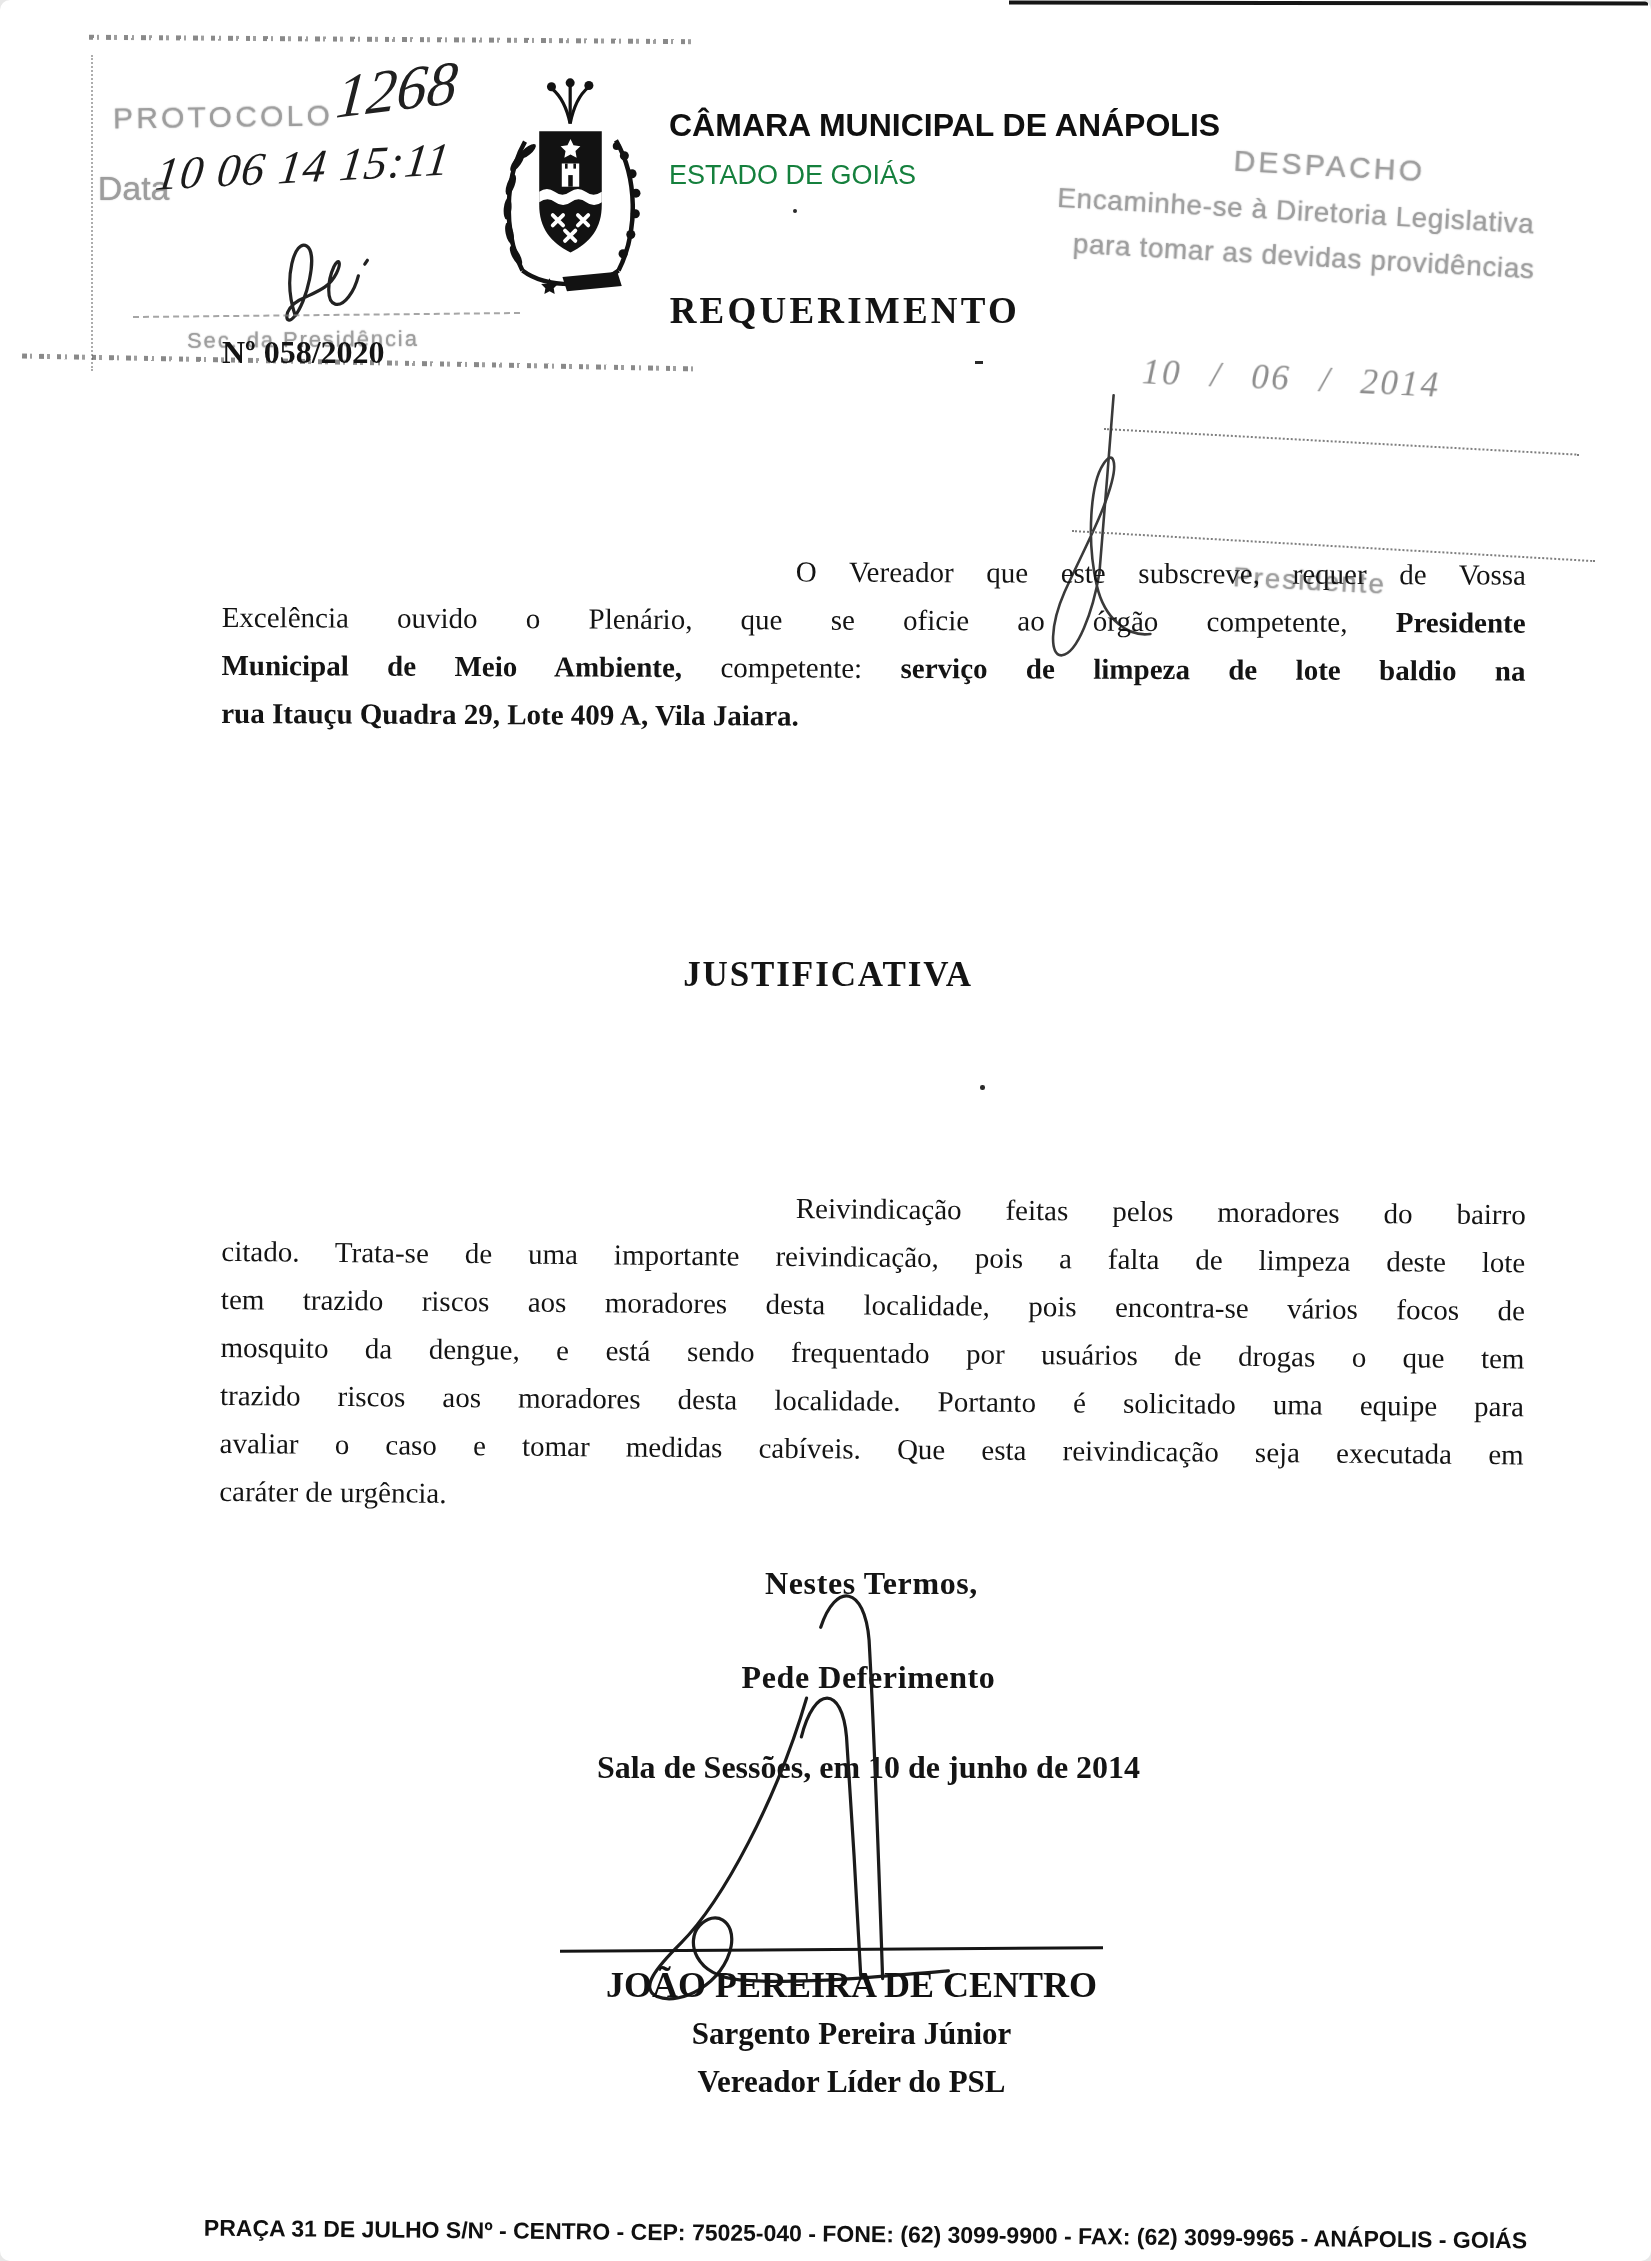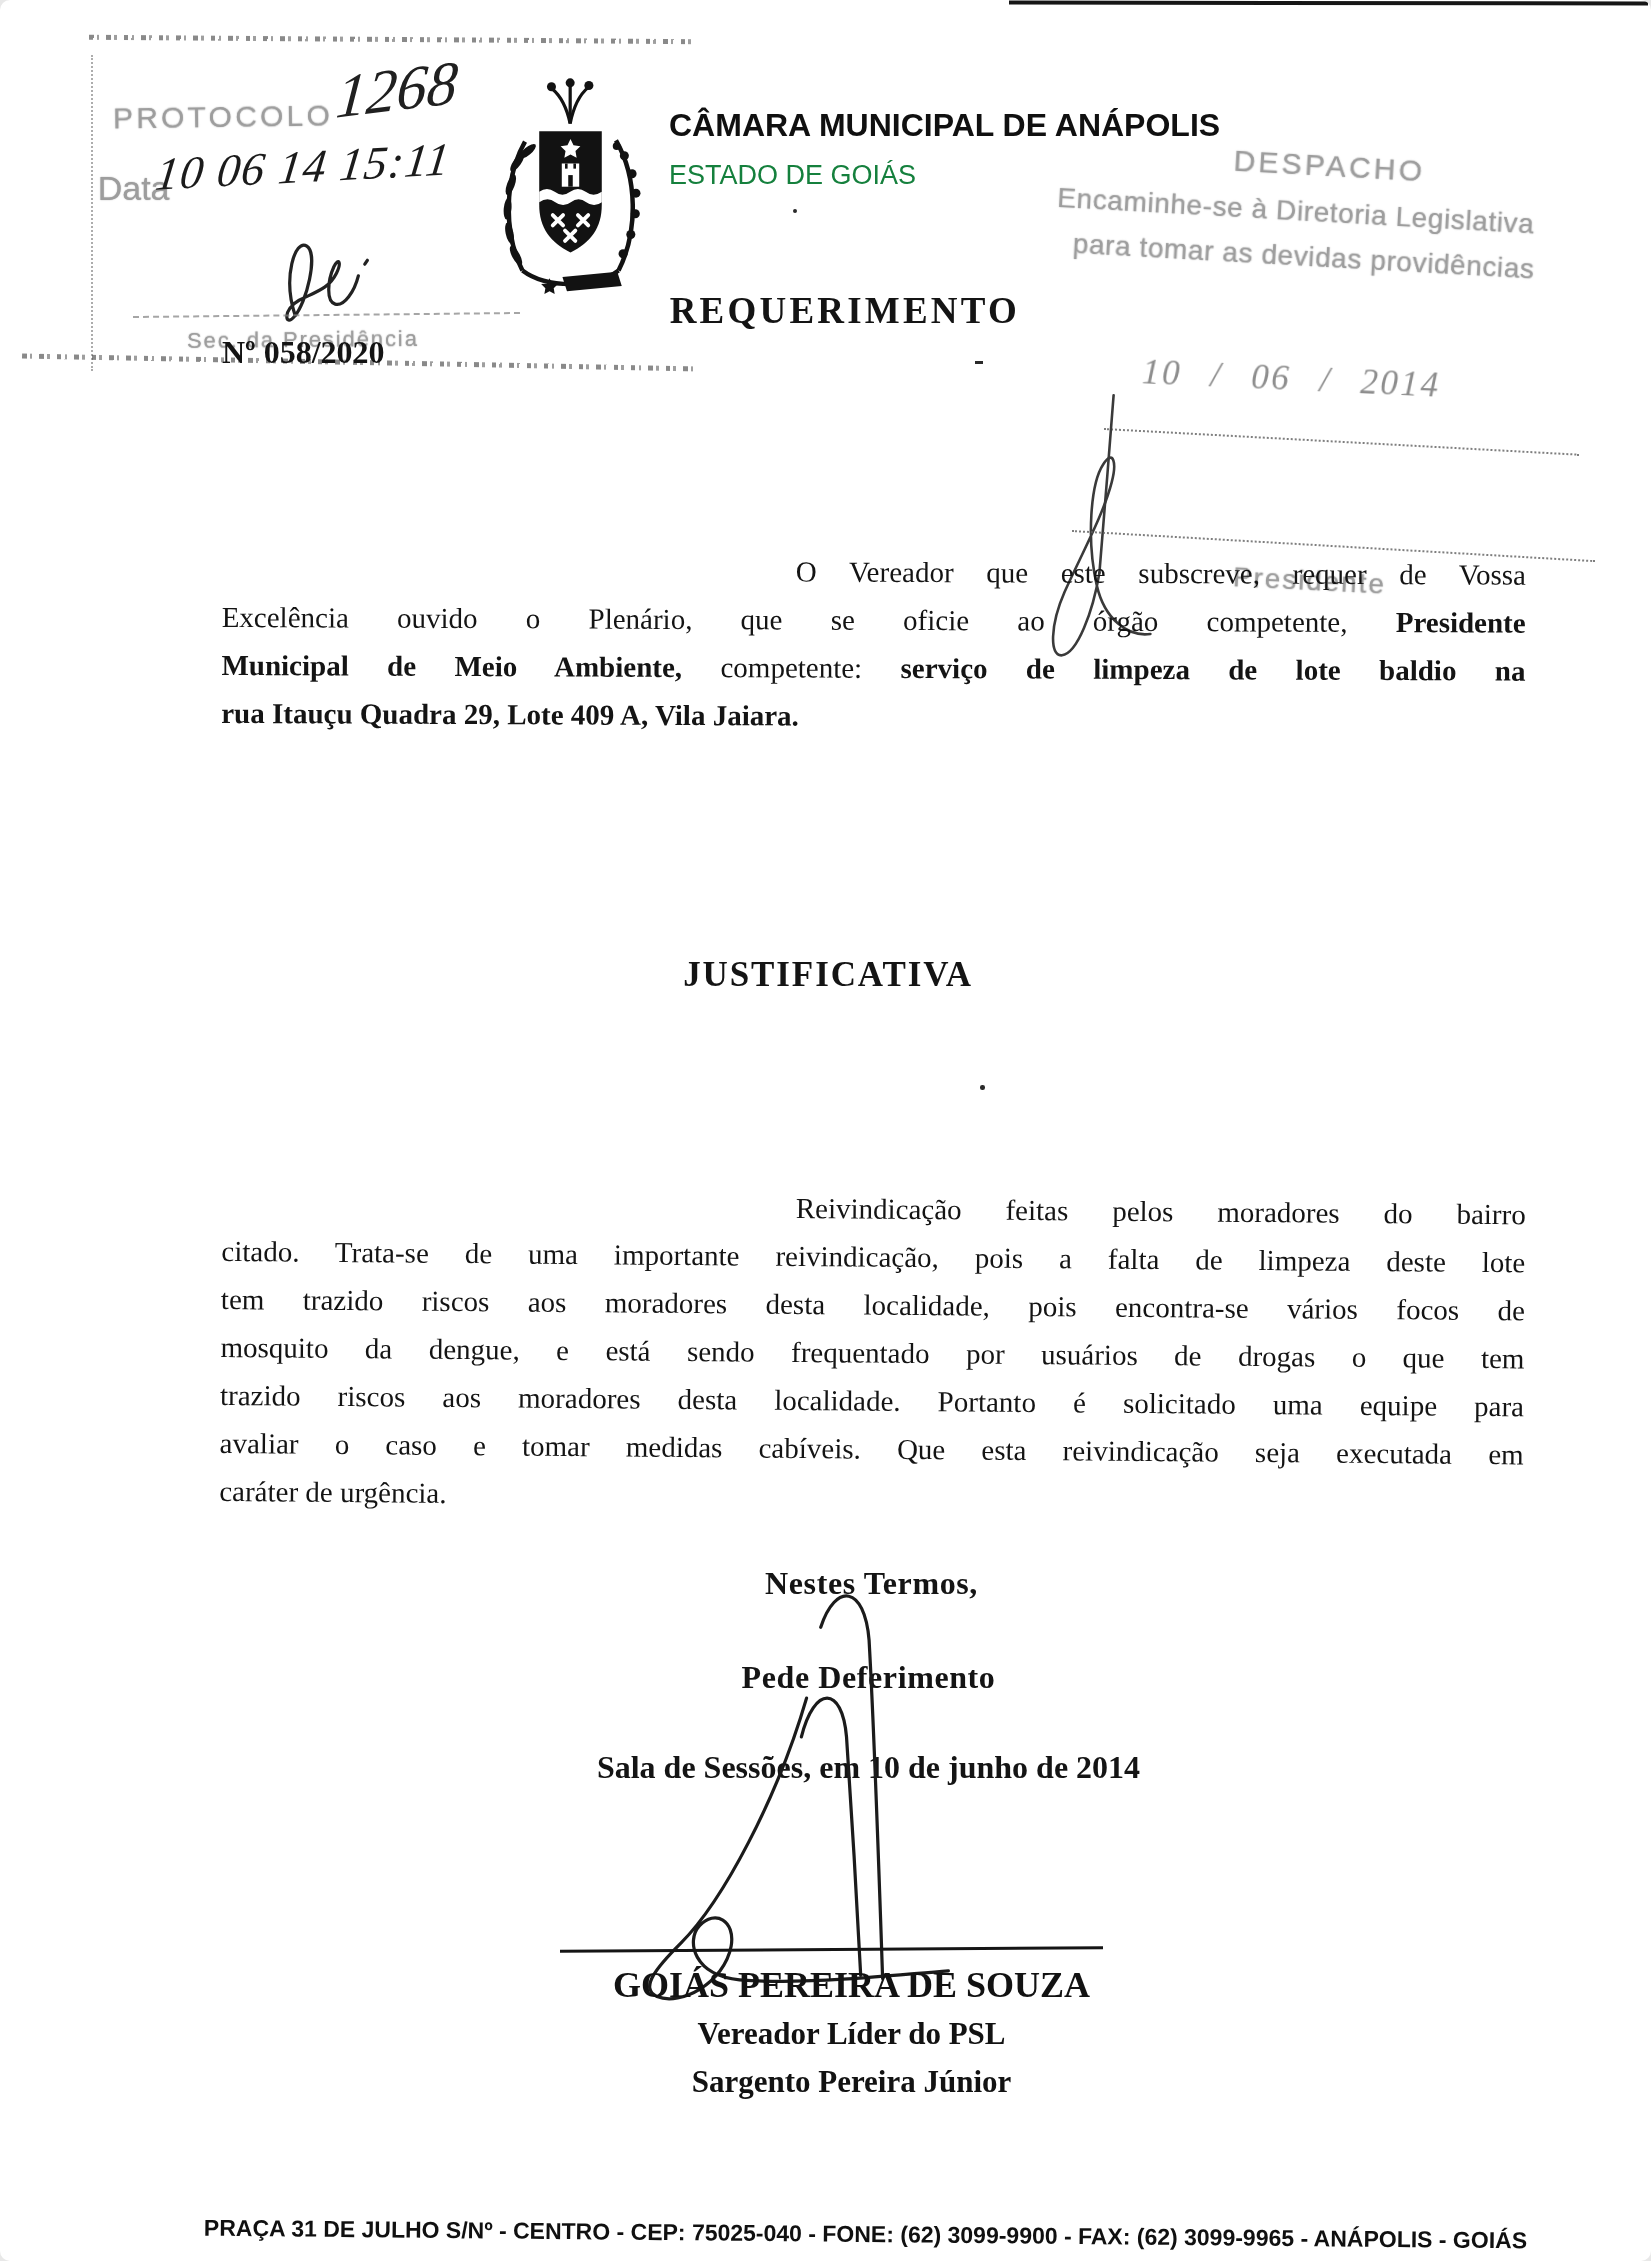--- a/index.html
+++ b/index.html
@@ -156,21 +156,21 @@
   <svg class="abs" style="left:613px;top:1566px;" width="400" height="477" viewBox="0 0 620 740">
     <g stroke="#1b1b1b" stroke-width="5" fill="none" stroke-linecap="round">
       <path d="M322 95 C 345 25 390 30 397 115 C 404 240 412 460 418 640"></path>
       <path d="M292 265 C 312 185 355 185 362 265 C 370 380 378 520 384 635"></path>
       <path d="M300 205 C 255 360 170 520 105 585 C 68 622 40 655 68 668 C 105 683 172 647 183 590 C 190 550 158 532 134 558 C 112 582 126 636 196 642 C 300 650 420 636 520 628"></path>
     </g>
   </svg>
 
   <div class="abs" style="left:560px;top:1948px;width:543px;height:2.6px;background:#151515;transform:rotate(-.35deg);"></div>
   <div class="abs serif bold" style="left:503px;top:1961px;width:697px;text-align:center;color:#121212;">
-    <div style="font-size:36px;line-height:49px;">GOIÁS PEREIRA DE SOUZA</div>
+    <div style="font-size:36px;line-height:49px;">JOÃO PEREIRA DE CENTRO</div>
+    <div style="font-size:31px;line-height:48px;">Sargento Pereira Júnior</div>
     <div style="font-size:31px;line-height:48px;">Vereador Líder do PSL</div>
-    <div style="font-size:31px;line-height:48px;">Sargento Pereira Júnior</div>
   </div>
 
   <div class="abs center sans bold" style="top:2221px;font-size:23px;color:#101010;transform:translateX(40px) rotate(.55deg);">PRAÇA 31 DE JULHO S/Nº - CENTRO - CEP: 75025-040 - FONE: (62) 3099-9900 - FAX: (62) 3099-9965 - ANÁPOLIS - GOIÁS</div>
 
 </div>
 
 
 </body></html>

